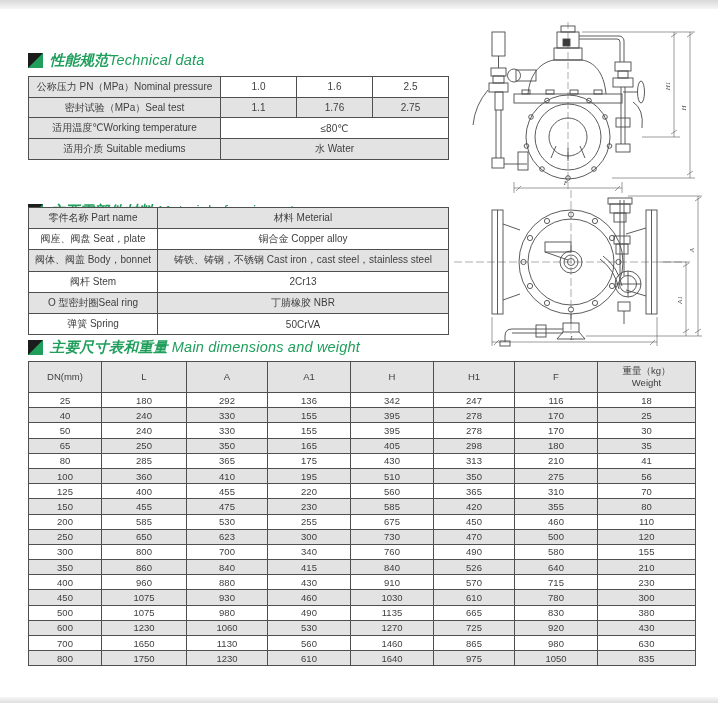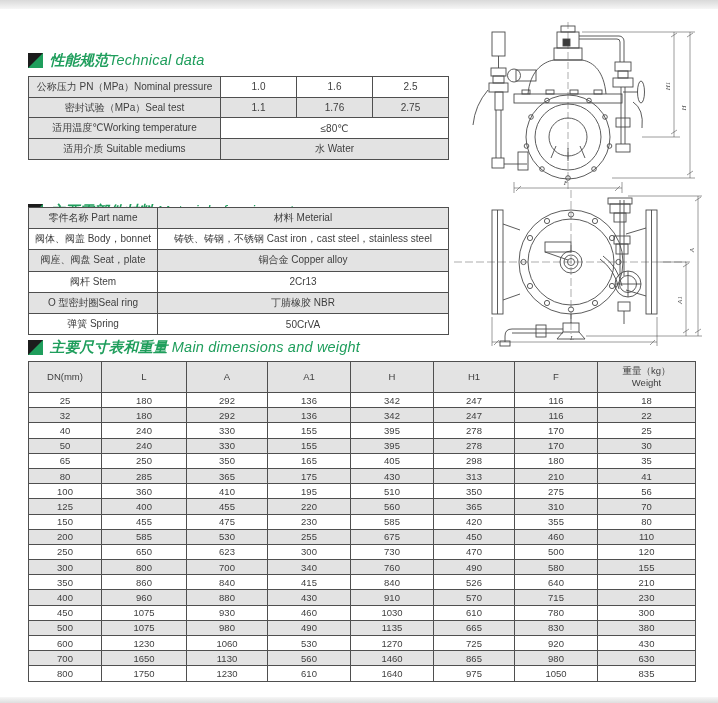--- a/index.html
+++ b/index.html
@@ -102,26 +102,26 @@
       <col style="width:291px">
     </colgroup>
   <thead>
     <tr>
       <th>零件名称 Part name</th>
       <th>材料 Meterial</th>
     </tr>
   </thead>
   <tbody>
     <tr>
+      <td>阀座、阀盘 Seat，plate</td>
+      <td>铜合金 Copper alloy</td>
+    </tr>
+    <tr>
       <td>阀体、阀盖 Body，bonnet</td>
       <td>铸铁、铸钢，不锈钢 Cast iron，cast steel，stainless steel</td>
-    </tr>
-    <tr>
-      <td>阀座、阀盘 Seat，plate</td>
-      <td>铜合金 Copper alloy</td>
     </tr>
     <tr>
       <td>阀杆 Stem</td>
       <td>2Cr13</td>
     </tr>
     <tr>
       <td>O 型密封圈Seal ring</td>
       <td>丁腈橡胶 NBR</td>
     </tr>
     <tr>
@@ -162,30 +162,20 @@
   <tbody>
       <tr>
         <td>25</td>
         <td>180</td>
         <td>292</td>
         <td>136</td>
         <td>342</td>
         <td>247</td>
         <td>116</td>
         <td>18</td>
-      </tr>
-      <tr>
-        <td>32</td>
-        <td>180</td>
-        <td>292</td>
-        <td>136</td>
-        <td>342</td>
-        <td>247</td>
-        <td>116</td>
-        <td>22</td>
       </tr>
       <tr>
         <td>40</td>
         <td>240</td>
         <td>330</td>
         <td>155</td>
         <td>395</td>
         <td>278</td>
         <td>170</td>
         <td>25</td>

